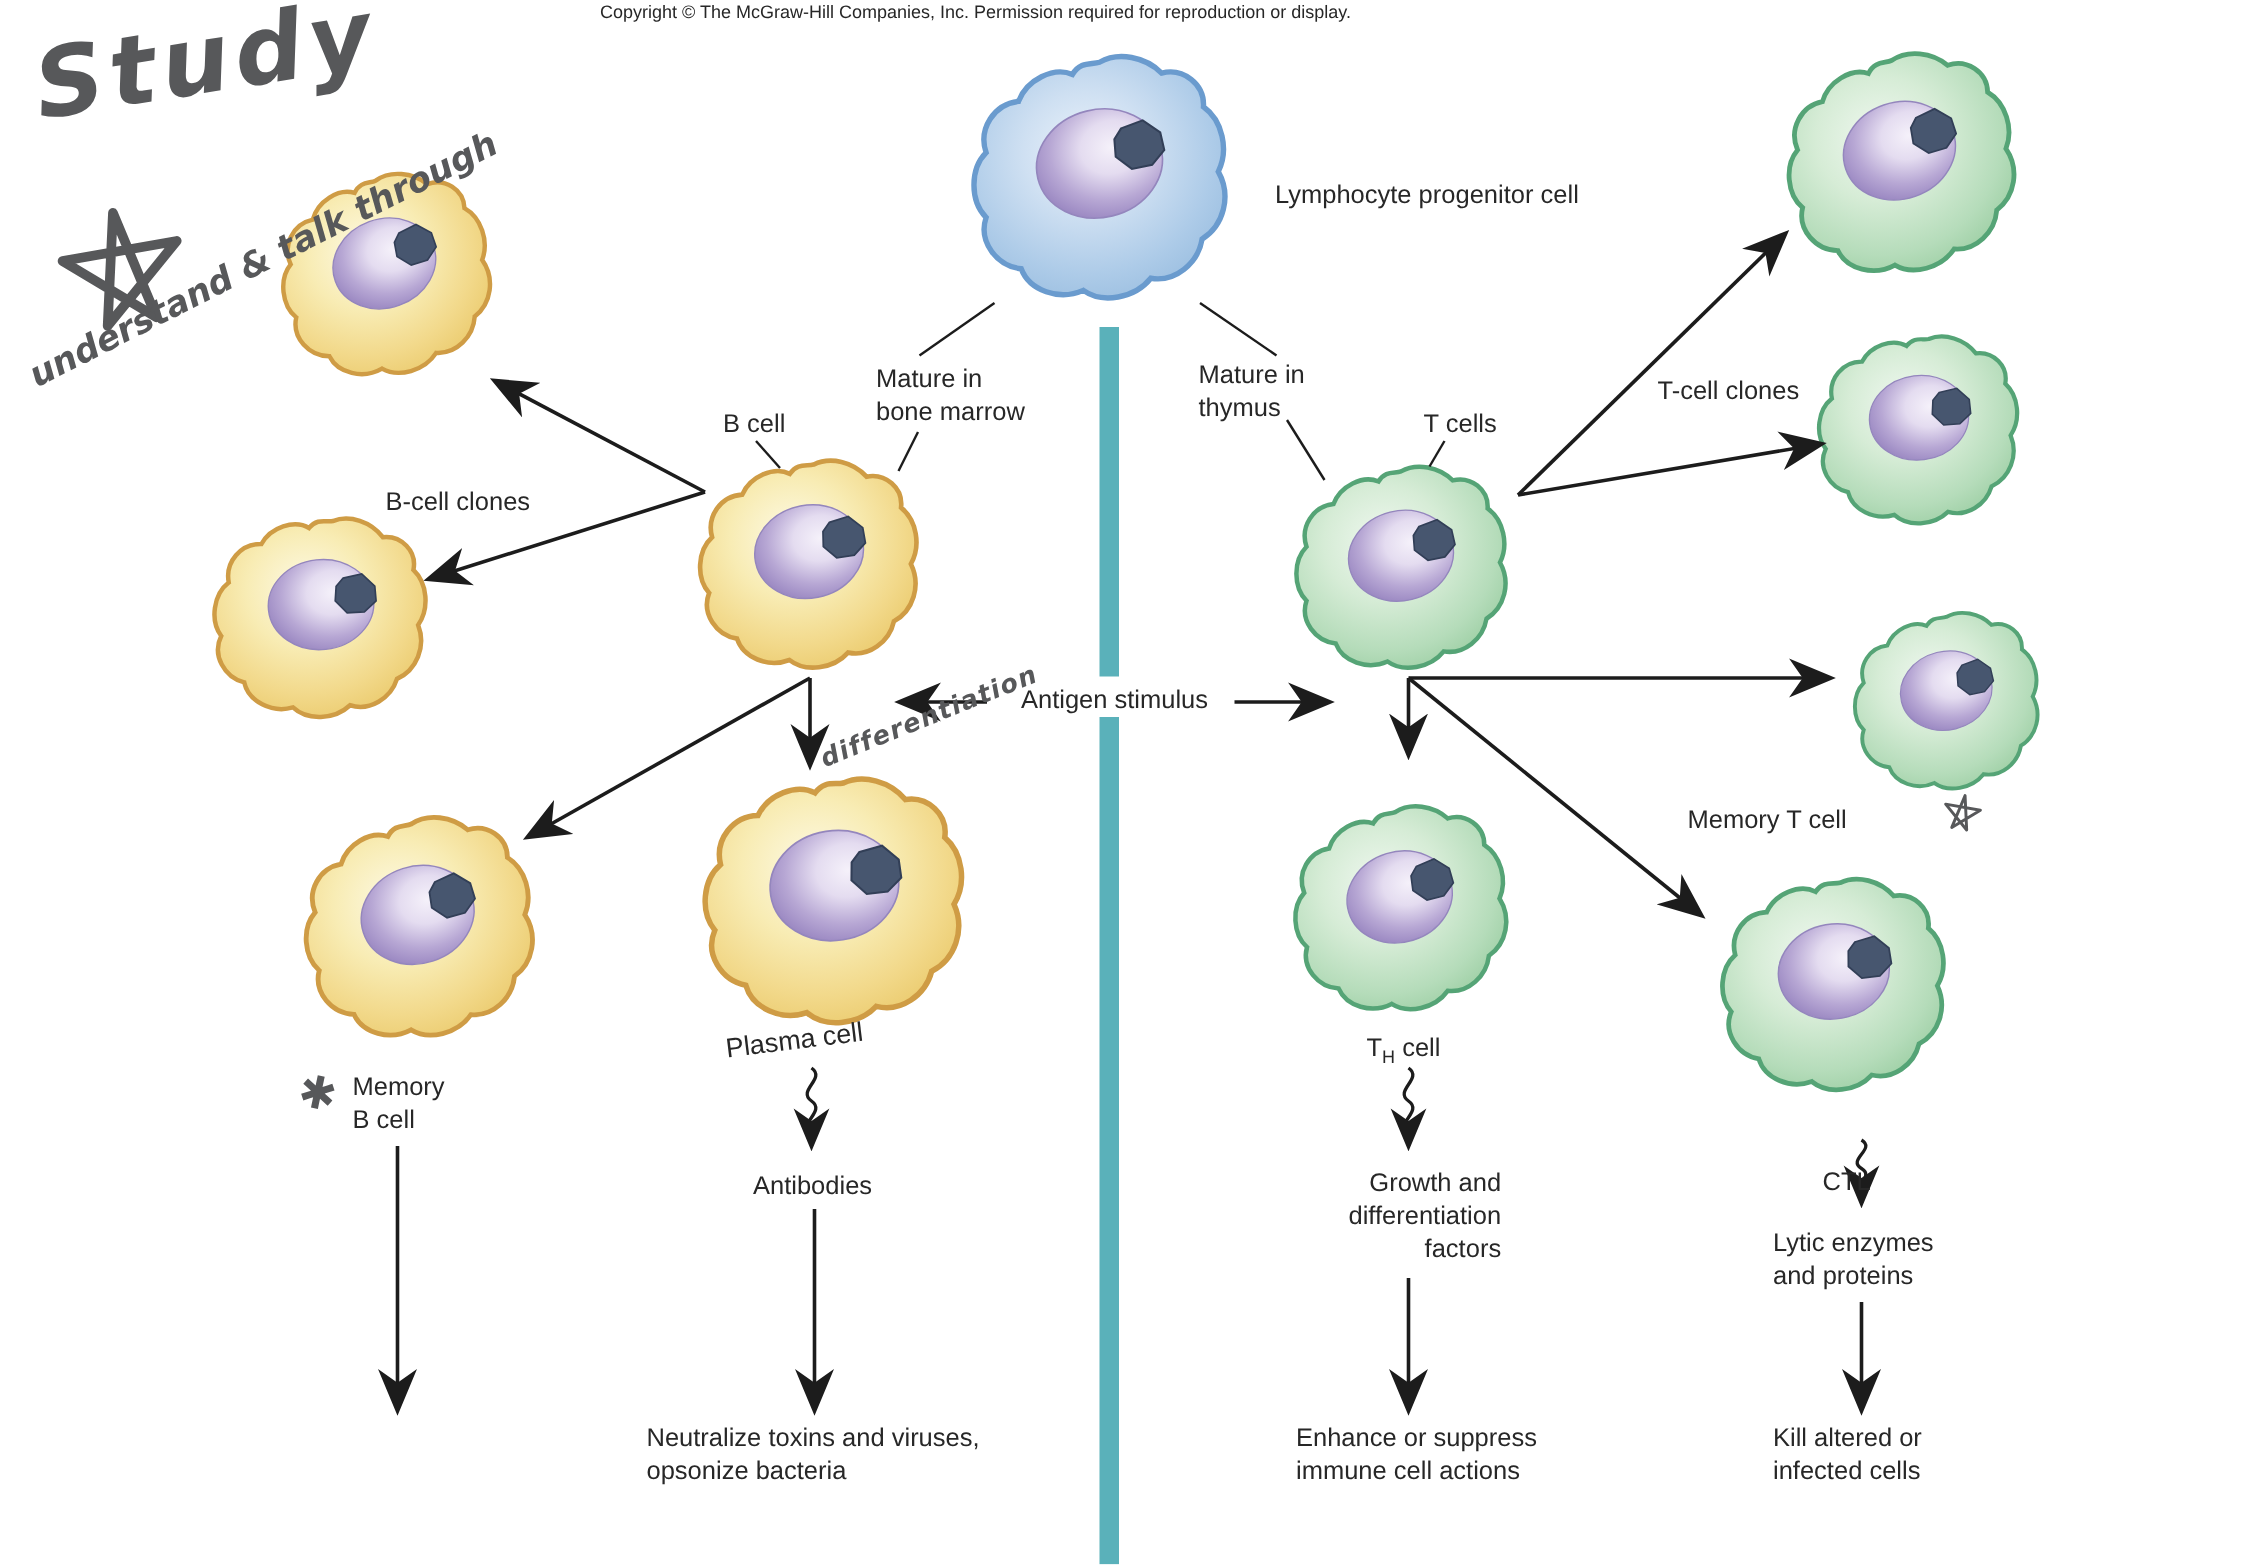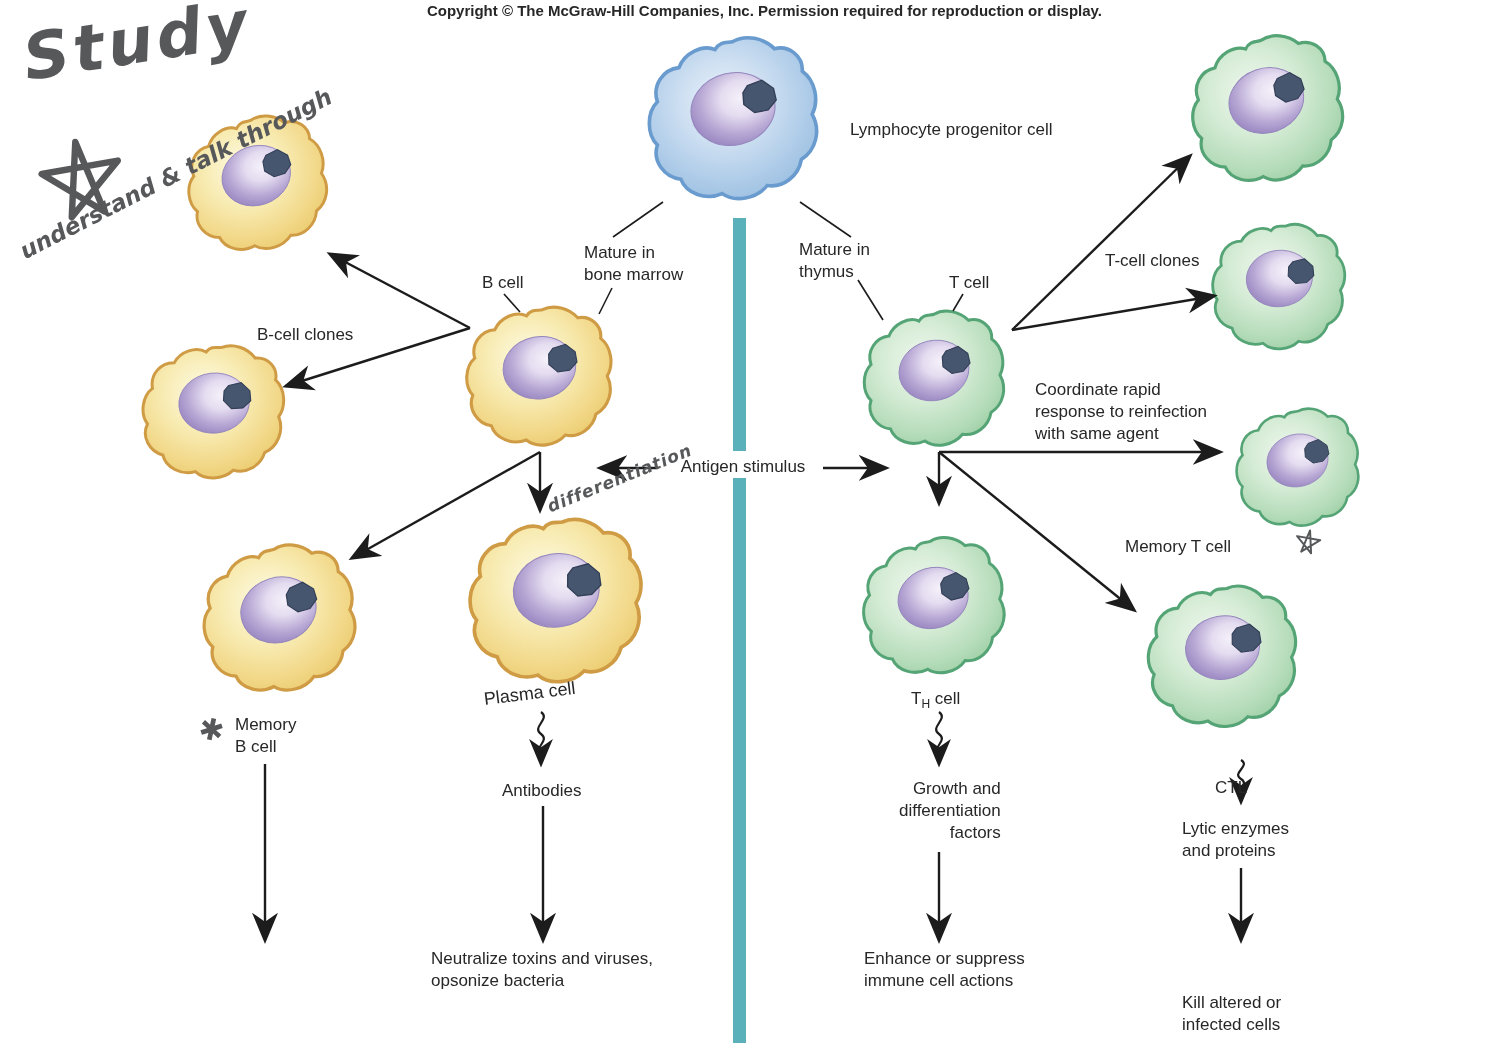--- a/index.html
+++ b/index.html
@@ -1,21 +1,21 @@
 <!DOCTYPE html>
 <html style="--divider-teal: #5ab1ba; --b-cell-yellow: #f2d98b; --b-cell-outline: #cf9c45; --t-cell-green: #b5dcba; --t-cell-outline: #55a476; --progenitor-blue: #adcbe8; --progenitor-outline: #6a9bce; --nucleus-purple: #b7a7d4; --nucleolus-navy: #47566f; --text-dark: #272727; --handwriting-gray: #57585a; --arrow-black: #1c1c1c;"><head>
 <meta charset="utf-8">
 <style>
   html,body{margin:0;padding:0;background:#ffffff;}
   #canvas{
     position:relative;width:1499px;height:1043px;background:#fff;overflow:hidden;
     font-family:"Liberation Sans",sans-serif;color:var(--text-dark,#272727);
   }
   .lbl{position:absolute;font-size:17px;line-height:1.28;white-space:pre-line;}
-  .copyright{font-size:15px;text-align:right;white-space:nowrap;font-weight:bold;}
+  .copyright{font-size:12px;text-align:left;white-space:nowrap;}
   .cell{position:absolute;}
   .cell svg{display:block;width:100%;height:100%;}
   .divider{position:absolute;left:733px;width:13px;background:var(--divider-teal,#5ab1ba);}
   .hand{position:absolute;color:var(--handwriting-gray,#57585a);font-family:"DejaVu Sans",sans-serif;font-style:italic;}
   .hand-study{font-size:64px;font-weight:bold;transform:rotate(-9deg);transform-origin:left top;letter-spacing:4px;}
   .hand-note{font-size:23px;font-weight:bold;line-height:1.45;transform:rotate(-27deg);transform-origin:left top;}
   .hand-diff{font-size:17px;font-weight:bold;transform:rotate(-22deg);transform-origin:left center;letter-spacing:1px;}
   .hand-ast{font-size:30px;font-style:normal;transform:rotate(12deg);}
   #arrows{position:absolute;left:0;top:0;pointer-events:none;}
   #arrows line,#arrows path{stroke:var(--arrow-black,#1c1c1c);fill:none;}
@@ -168,26 +168,23 @@
 
   <div class="lbl copyright" style="left:400px;top:1px;width:702px;">Copyright © The McGraw-Hill Companies, Inc. Permission required for reproduction or display.</div>
 
   <div class="lbl" style="left:850px;top:119px;">Lymphocyte progenitor cell</div>
   <div class="lbl" style="left:584px;top:242px;">Mature in
 bone marrow</div>
   <div class="lbl" style="left:482px;top:272px;">B cell</div>
   <div class="lbl" style="left:257px;top:304px;margin-top:20px;">B-cell clones</div>
   <div class="lbl" style="left:799px;top:239px;">Mature in
 thymus</div>
-  <div class="lbl" style="left:949px;top:272px;">T cell</div>
+  <div class="lbl" style="left:949px;top:272px;">T cells</div>
   <div class="lbl" style="left:1105px;top:250px;">T-cell clones</div>
   <div class="lbl" style="left:668px;top:456px;width:150px;text-align:center;">Antigen stimulus</div>
-  <div class="lbl" style="left:1035px;top:379px;">Coordinate rapid
-response to reinfection
-with same agent</div>
   <div class="lbl" style="left:1125px;top:536px;">Memory T cell</div>
   <svg style="position:absolute;left:1294px;top:528px;width:28px;height:28px;transform:rotate(10deg);">
       <use href="#handstar"></use>
     </svg>
 
   <div class="lbl rot-plasma" style="left:484px;top:688px;">Plasma cell</div>
   <div class="lbl" style="left:474px;top:780px;margin-left:28px;">Antibodies</div>
   <div class="hand hand-ast" style="left:199px;top:712px;">✱</div>
   <div class="lbl" style="left:235px;top:714px;">Memory
 B cell</div>
@@ -197,21 +194,21 @@
 differentiation
 factors</div>
   <div class="lbl" style="left:1215px;top:736px;margin-top:41px;">CTL</div>
   <div class="lbl" style="left:1182px;top:818px;">Lytic enzymes
 and proteins</div>
 
   <div class="lbl" style="left:864px;top:948px;">Enhance or suppress
 immune cell actions</div>
   <div class="lbl" style="left:431px;top:948px;">Neutralize toxins and viruses,
 opsonize bacteria</div>
-  <div class="lbl" style="left:1182px;top:948px;margin-top:44px;">Kill altered or
+  <div class="lbl" style="left:1182px;top:948px;">Kill altered or
 infected cells</div>
 
   <div class="hand hand-study" style="left:18px;top:22px;">Study</div>
   <svg style="position:absolute;left:36px;top:132px;width:92px;height:96px;transform:rotate(-10deg);">
       <use href="#handstar"></use>
     </svg>
   <div class="hand hand-note" style="left:14px;top:238px;">understand &amp;
 talk through</div>
   <div class="hand hand-diff" style="left:548px;top:497px;">differentiation</div>
 

